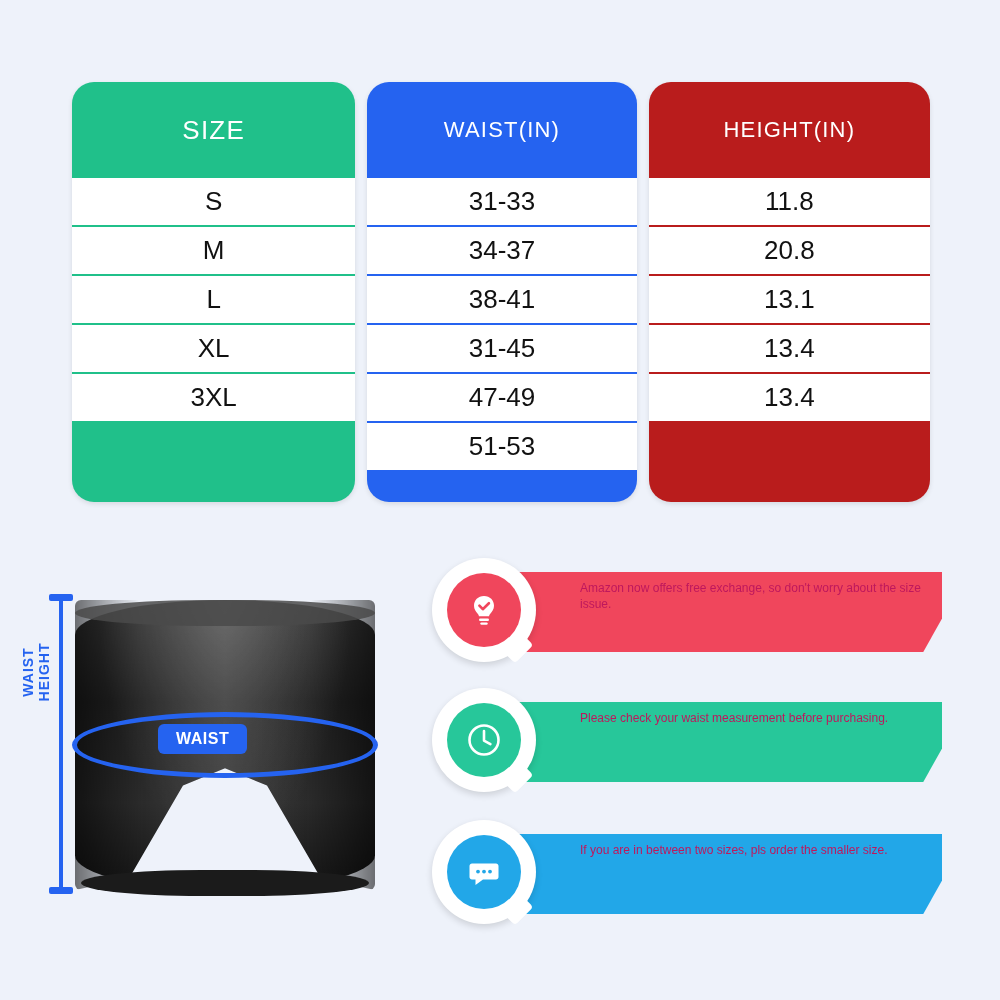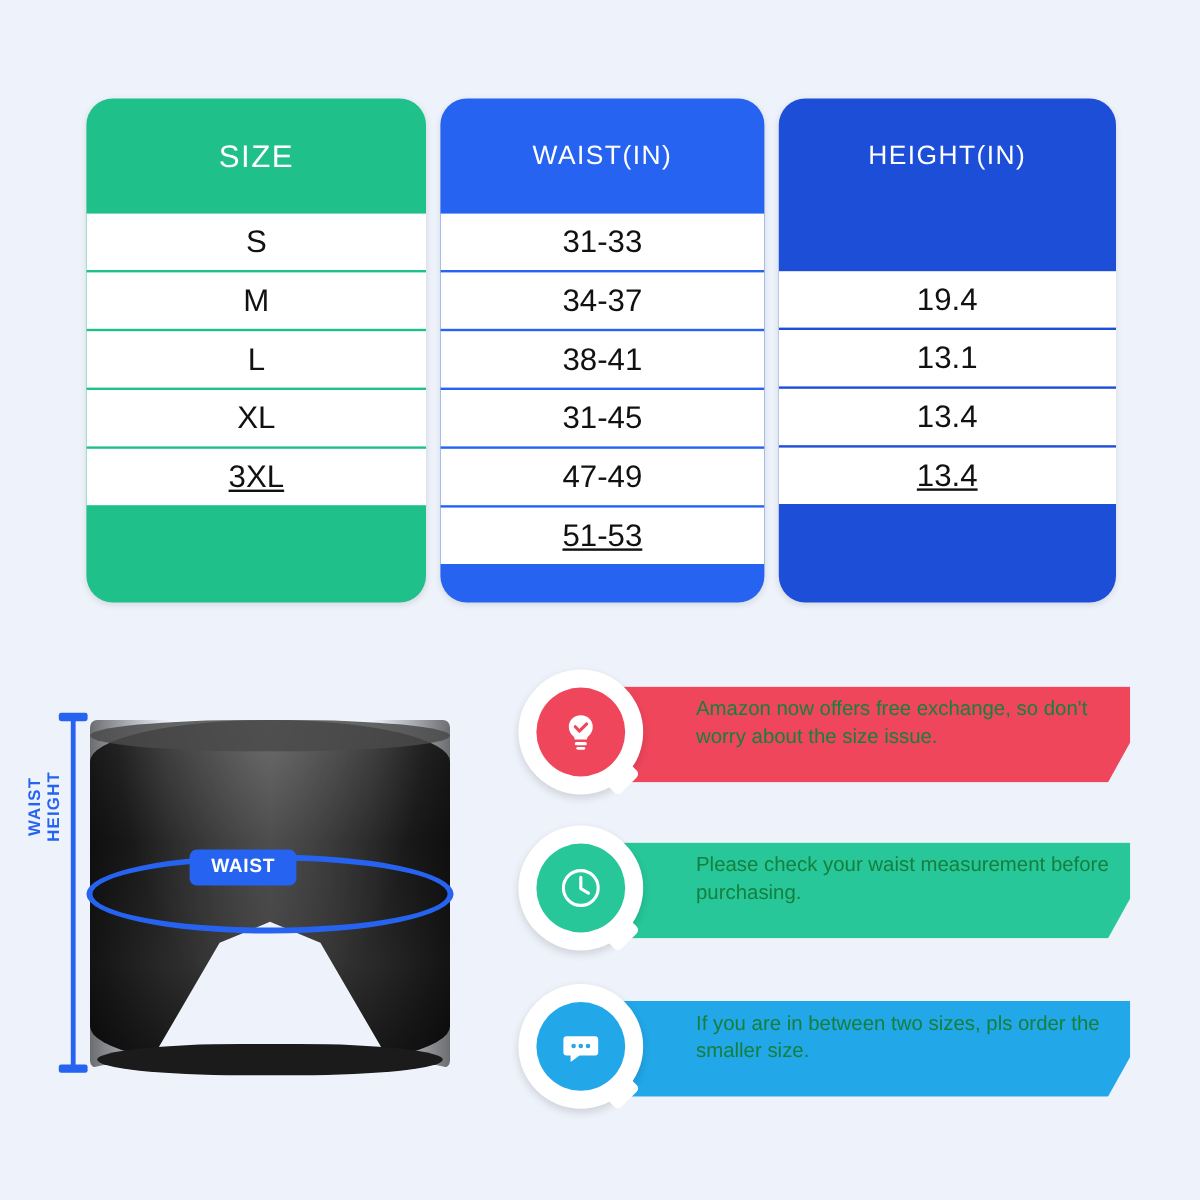--- a/index.html
+++ b/index.html
@@ -21,21 +21,21 @@
   }
   .col {
     border-radius: 22px;
     overflow: hidden;
     display: flex;
     flex-direction: column;
     box-shadow: 0 2px 5px rgba(0,0,0,.10);
   }
   .col.size   { width: 286px; background: #20c08a; }
   .col.waist  { width: 272px; background: #2563f0; }
-  .col.height { width: 284px; background: #1d4ed8; gap: 48px; }
+  .col.height { width: 284px; background: #b91c1c; }
 
   .col-head {
     height: 96px;
     display: flex; align-items: center; justify-content: center;
     color: #fff;
     font-size: 22px;
     letter-spacing: 1.2px;
   }
   .col.size .col-head { font-size: 26px; text-align: center; }
   .cells {
@@ -44,21 +44,21 @@
     padding: 0;
   }
   .cell {
     height: 47px;
     background: #ffffff;
     margin-bottom: 2px;
     display: flex; align-items: center; justify-content: center;
     font-size: 26px;
     color: #111;
   }
-  .cells .cell:last-child { margin-bottom: 0; text-decoration: underline; }
+  .cells .cell:last-child { margin-bottom: 0; }
   .col-foot { height: 30px; }
 
   
   .product {
     position: absolute;
     left: 20px; top: 560px;
     width: 400px; height: 400px;
   }
   .height-bar {
     position: absolute;
@@ -117,21 +117,21 @@
   }
   .waist-ring {
     position: absolute;
     left: 52px; top: 152px;
     width: 306px; height: 66px;
     border: 5px solid #2563f0;
     border-radius: 50%;
   }
   .waist-pill {
     position: absolute;
-    left: 138px; top: 148px;
+    left: 138px; top: 164px;
     padding: 6px 18px;
     background: #2563f0;
     color: #fff;
     border-radius: 6px;
     font-size: 16px;
     letter-spacing: .5px;
     font-weight: bold;
     z-index: 3;
   }
 
@@ -155,22 +155,22 @@
     width: 468px; height: 80px;
     clip-path: polygon(0 0, 100% 0, 100% 58%, 96% 100%, 0 100%);
   }
   .note.red   .ribbon { background: #f0465c; }
   .note.green .ribbon { background: #27c79a; }
   .note.blue  .ribbon { background: #22a7e8; }
   .ribbon-text {
     position: absolute;
     left: 148px; top: 22px;
     width: 350px;
-    color: #15803d;
-    font-size: 17px;
+    color: #be185d;
+    font-size: 12px;
     line-height: 1.35;
   }
   .badge {
     position: absolute;
     left: 0; top: 0;
     width: 104px; height: 104px;
     background: #fff;
     border-radius: 50%;
     box-shadow: 0 3px 7px rgba(0,0,0,.14);
     display: flex; align-items: center; justify-content: center;
@@ -223,21 +223,22 @@
         <div class="cell">31-45</div>
         <div class="cell">47-49</div>
         <div class="cell">51-53</div>
       </div>
       <div class="col-foot"></div>
     </div>
 
     <div class="col height">
       <div class="col-head">HEIGHT(IN)</div>
       <div class="cells">
-        <div class="cell">19.4</div>
+        <div class="cell">11.8</div>
+        <div class="cell">20.8</div>
         <div class="cell">13.1</div>
         <div class="cell">13.4</div>
         <div class="cell">13.4</div>
       </div>
       <div class="col-foot"></div>
     </div>
 
   </div>
 
   <div class="product">

